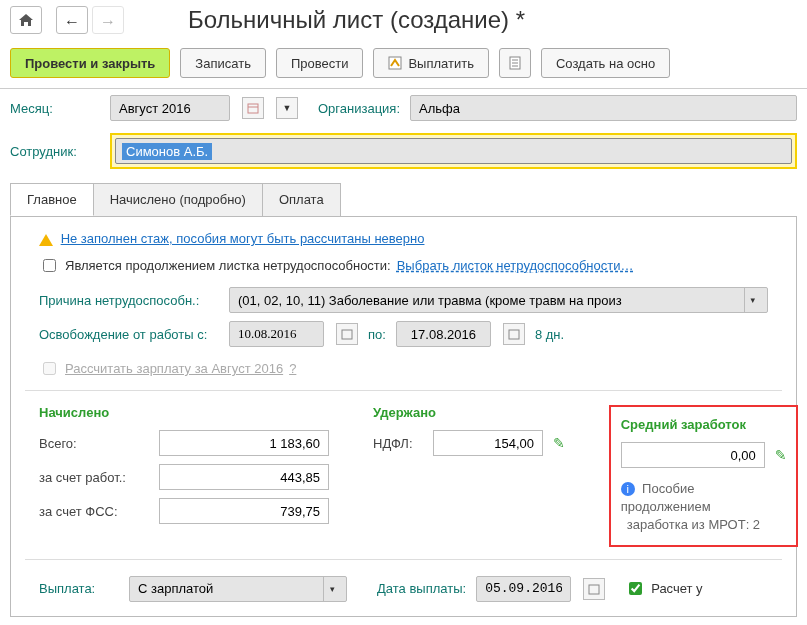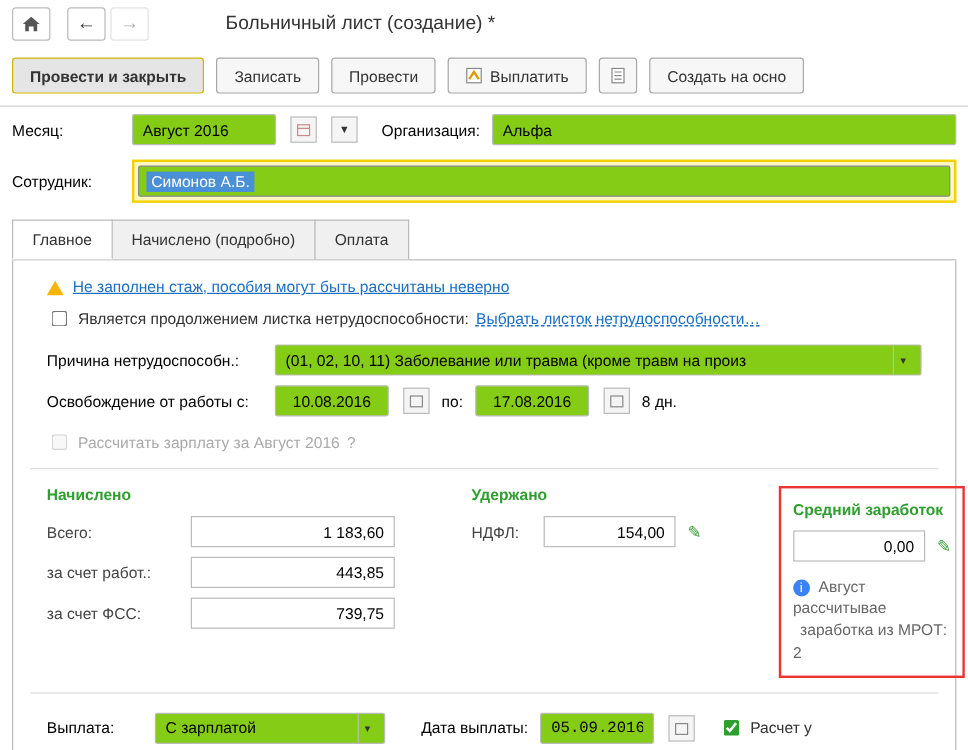--- a/index.html
+++ b/index.html
@@ -1,51 +1,51 @@
 <!DOCTYPE html>
 <html><head>
 <meta charset="utf-8">
 <style>
   * { box-sizing: border-box; font-family: Arial, sans-serif; font-size: 13px; }
   body { margin: 0; background: #fff; color: #333; width: 807px; }
   .toolbar-top { display:flex; align-items:center; padding: 6px 10px 10px; gap: 4px; }
   .sq-btn { width:32px; height:28px; border:1px solid #bbb; background:#fff; border-radius:3px; display:flex; align-items:center; justify-content:center; cursor:pointer; }
-  .title { font-size:16px; padding-left:60px; }
+  .title { font-size:24px; padding-left:60px; }
   .toolbar-main { display:flex; align-items:center; padding:4px 10px 10px; gap:10px; border-bottom:1px solid #ccc; }
   .btn { height:30px; padding:0 14px; border:1px solid #a8a8a8; background:#f7f7f7; border-radius:3px; display:flex; align-items:center; gap:6px; cursor:pointer;}
-  .btn.yellow { background:#e5e5e5; border-color:#d4b300; font-weight:bold;}
+  .btn.yellow { background:#bef264; border-color:#d4b300; font-weight:bold;}
   .btn.icon-only { padding: 0 8px; }
   .row { display:flex; align-items:center; padding:6px 10px; gap:10px; }
-  .label { color:#000000; }
-  .input { height:26px; border:1px solid #bbb; padding:2px 6px; background:#84cc16; display:flex; align-items:center; border-radius:2px;}
+  .label { color:#0f766e; }
+  .input { height:26px; border:1px solid #bbb; padding:2px 6px; background:#e5e5e5; display:flex; align-items:center; border-radius:2px;}
   .input input { border:none; outline:none; width:100%; background:transparent;}
   .icon-sq { width:22px; height:22px; border:1px solid #bbb; margin-left:2px; display:flex;align-items:center;justify-content:center; background:#f5f5f5;}
   .highlight-yellow { background:#fff7c2; border:2px solid #f5d000; padding:3px;}
   .selected-text { background:#4a90d9; color:white; padding:1px 4px;}
   .tabs { display:flex; border-bottom:1px solid #bbb; margin:8px 10px 0;}
   .tab { padding:8px 16px; border:1px solid #bbb; border-bottom:none; background:#f0f0f0; cursor:pointer; margin-right:-1px;}
   .tab.active { background:#fff; border-bottom:1px solid #fff; position:relative; z-index:1;}
   .content { padding:10px 28px; border:1px solid #bbb; margin:0 10px 10px; border-top:none;}
   .link { color:#1a6fc4; text-decoration:underline; cursor:pointer;}
   .link.dashed { text-decoration: underline dashed; }
   .warn-icon { display:inline-block; width:0;height:0; border-left:7px solid transparent;border-right:7px solid transparent;border-bottom:12px solid #f5b500; vertical-align:middle; margin-right:4px;}
   .checkbox-row { display:flex; align-items:center; gap:6px; margin:8px 0;}
   .date-box { width:95px; }
-  .section-cols { display:flex; gap:64px; margin-top:14px;}
+  .section-cols { display:flex; gap:44px; margin-top:14px;}
   .col { flex:1;}
   .col-title { color:#2e9e2e; font-weight:bold; margin-bottom:10px;}
   .num-row { display:flex; align-items:center; margin:8px 0; gap:10px;}
   .num-row .lbl { width:110px; color:#444;}
   .num-input { width:170px; height:26px; border:1px solid #bbb; text-align:right; padding:2px 8px; background:#fff;}
   .red-box { border:2px solid #e33; padding:10px;}
   .pencil { color:#3aa33a; font-size:14px; cursor:pointer;}
   .info-icon { display:inline-block; width:14px;height:14px; border-radius:50%; background:#3b82f6; color:white; text-align:center; line-height:14px; font-size:11px; margin-right:4px;}
   .hr { border-top:1px solid #ddd; margin:12px -14px;}
   .dropdown-btn { width:18px; height:24px; border-left:1px solid #bbb; display:flex;align-items:center;justify-content:center; cursor:pointer;}
-  .disabled { color:#aaa;}
+  .disabled { color:#aaa;text-decoration:underline;}
   svg { display:block; }
 </style>
 </head>
 <body>
 
 <div class="toolbar-top">
   <div class="sq-btn">
     <svg width="16" height="14" viewBox="0 0 16 14">
         <path d="M8 1 L1 7 H3 V13 H6 V9 H10 V13 H13 V7 H15 Z" fill="#555"></path>
       </svg>
@@ -136,21 +136,21 @@
       <input readonly="" value="(01, 02, 10, 11) Заболевание или травма (кроме травм на произ" style="">
       <div class="dropdown-btn">
           <span style="font-size:9px">▾</span>
         </div>
     </div>
   </div>
 
   <div class="row" style="padding:4px 0">
     <div class="label" style="width:180px">Освобождение от работы с:</div>
     <div class="input date-box">
-      <input readonly="" style="text-align: center;" value="10.08.2016">
+      <input readonly="" style="text-align: left; font-family: Liberation Serif, serif;" value="10.08.2016">
     </div>
     <div class="icon-sq">
       <svg width="12" height="12">
           <rect x="1" y="2" width="10" height="9" fill="none" stroke="#888"></rect>
         </svg>
     </div>
     <div class="label">по:</div>
     <div class="input date-box">
       <input readonly="" style="text-align: center;" value="17.08.2016">
     </div>
@@ -192,36 +192,36 @@
       <div class="num-row">
         <div class="lbl" style="width:50px">НДФЛ:</div>
         <input class="num-input" style="width: 110px;" readonly="" value="154,00">
         <span class="pencil">✎</span>
       </div>
     </div>
 
     <div class="col red-box" style="max-width:210px">
       <div class="col-title">Средний заработок</div>
       <div class="num-row">
-        <input class="num-input" style="width: 110px;" readonly="" value="0,00">
+        <input class="num-input" style="width: 144px;" readonly="" value="0,00">
         <span class="pencil">✎</span>
       </div>
       <div style="margin-top:12px; color:#666; font-size:12px; line-height:1.4">
         <span class="info-icon">i</span>
-        <span>Август рассчитывае</span><br>
+        <span>Пособие продолжением</span><br>
         <span style="margin-left:6px">заработка из МРОТ: 2</span>
       </div>
     </div>
   </div>
 
   <div class="hr"></div>
 
   <div class="row" style="padding:4px 0">
     <div class="label" style="width:80px">Выплата:</div>
-    <div class="input" style="width:192px">
+    <div class="input" style="width:218px">
       <input readonly="" value="С зарплатой" style="">
       <div class="dropdown-btn">
           <span style="font-size:9px">▾</span>
         </div>
     </div>
     <div class="label" style="margin-left:20px">Дата выплаты:</div>
     <div class="input date-box">
       <input readonly="" style="text-align: center; font-family: Liberation Mono, monospace;" value="05.09.2016">
     </div>
     <div class="icon-sq">

